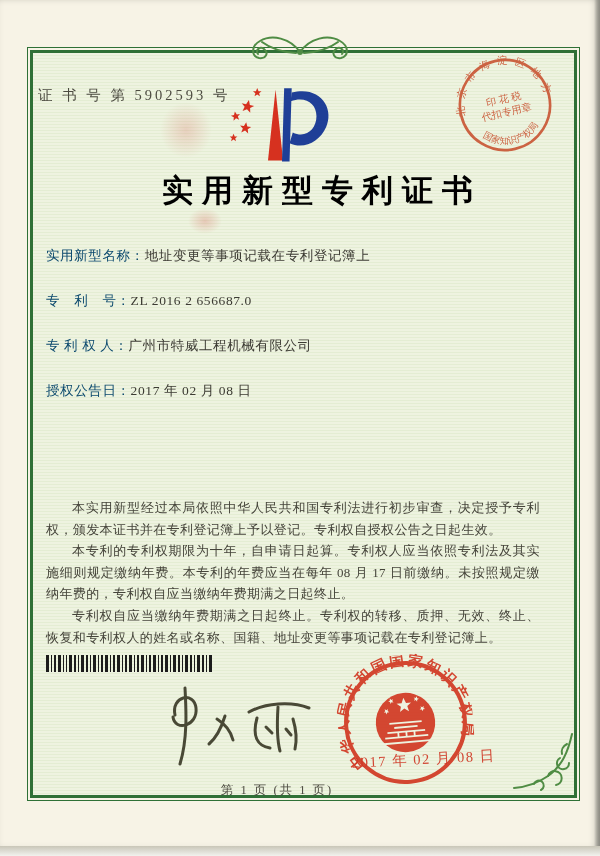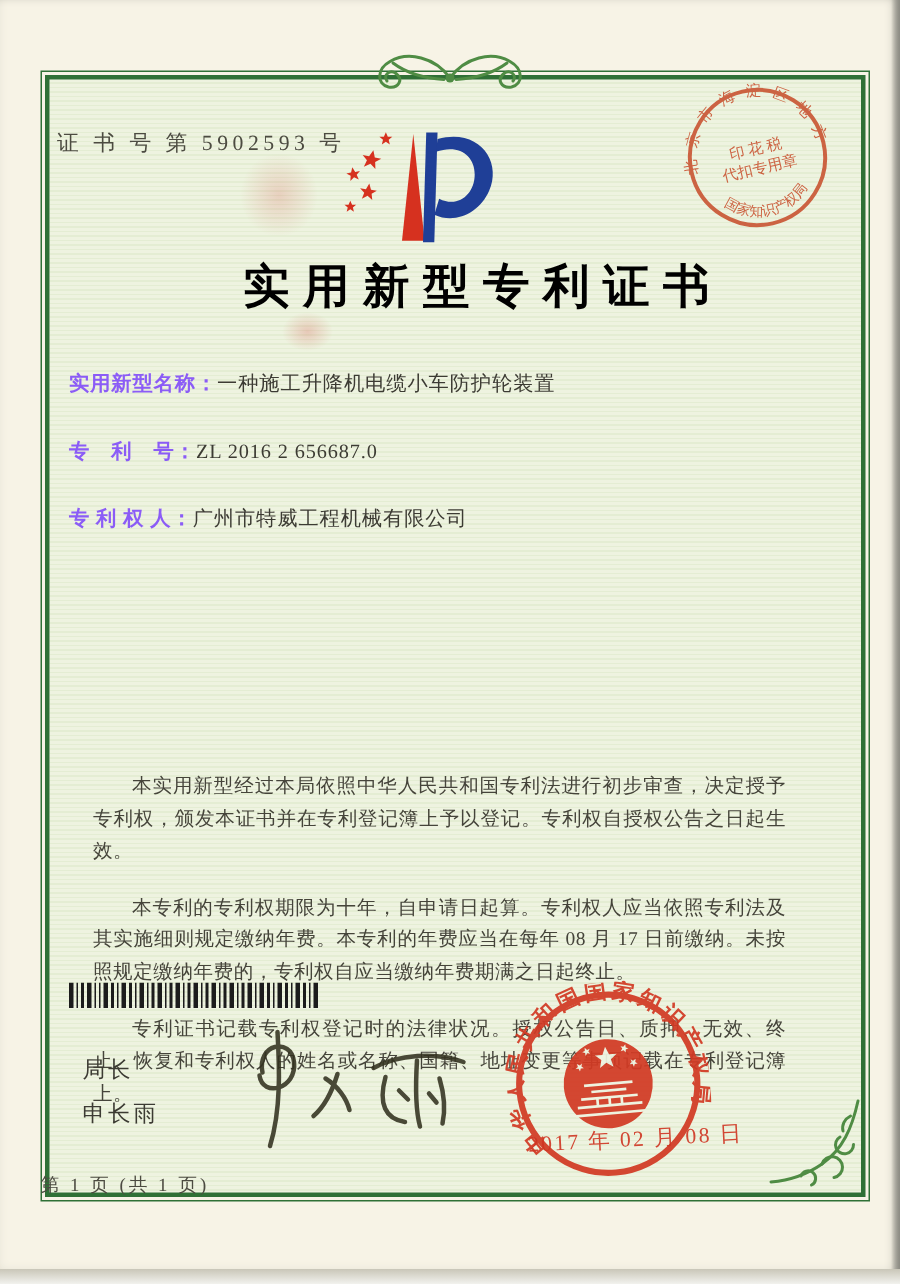--- a/index.html
+++ b/index.html
@@ -21,32 +21,32 @@
   .cert-no{position:absolute;left:38px;top:86px;font-size:14.5px;letter-spacing:3px;color:#4c4b41;}
   .logo{position:absolute;left:228px;top:84px;width:108px;height:84px;}
   .smudge1{position:absolute;left:160px;top:102px;width:52px;height:56px;border-radius:50%;
         background:radial-gradient(closest-side,rgba(205,50,40,.18),rgba(205,50,40,0));}
   .smudge2{position:absolute;left:188px;top:208px;width:34px;height:26px;border-radius:50%;
         background:radial-gradient(closest-side,rgba(205,50,40,.22),rgba(205,50,40,0));}
   .title{position:absolute;left:27px;top:170px;width:590px;text-align:center;
         font-size:31px;font-weight:bold;letter-spacing:9px;color:#000000;}
   .fields{position:absolute;left:46px;top:247px;width:500px;}
   .field{height:45px;font-size:13.5px;color:#3c3b33;letter-spacing:.6px;white-space:nowrap;}
-  .field .lbl{color:#8b5cf6;font-weight:bold;}
+  .field .lbl{color:#0c4a6e;}
   .paras{position:absolute;left:46px;top:497px;width:494px;font-size:13px;
         line-height:21.6px;color:#45443a;text-align:justify;}
-  .paras p{margin:16px;text-indent:2em;letter-spacing:.4px;}
+  .paras p{margin:0;text-indent:2em;letter-spacing:.4px;}
   .barcode{position:absolute;left:46px;top:655px;width:168px;height:17px;}
   .signer{position:absolute;left:55px;top:700px;font-size:15px;color:#3c3b33;letter-spacing:2px;line-height:29px;}
   .sign-svg{position:absolute;left:145px;top:683px;width:185px;height:86px;}
   .seal-main{position:absolute;left:338px;top:655px;width:135px;height:135px;
         transform:rotate(-5deg);opacity:.93;}
   .seal-date{position:absolute;left:352px;top:750px;font-size:14.5px;color:#cf3522;
         letter-spacing:1.5px;transform:rotate(-3deg);opacity:.9;white-space:nowrap;}
-  .footer{position:absolute;left:27px;top:782px;width:500px;
+  .footer{position:absolute;left:27px;top:782px;width:500px;text-align:center;
         font-size:12.5px;color:#4c4b41;letter-spacing:2px;}
   .seal-tax{position:absolute;left:452px;top:52px;width:106px;height:106px;
         transform:rotate(-13deg);opacity:.88;}
   svg text{font-family:"Liberation Serif","DejaVu Serif",serif;}
 </style>
 </head>
 <body>
 
 <div class="page">
   <div class="frame-outer">
@@ -88,34 +88,37 @@
     <polygon points="52,4 59,4 57,72 50,72" fill="#1f3f97"></polygon>
     <path d="M59 8 C85 1 99 22 91 40 C85 54 70 61 57 55 L60 45 C72 51 82 42 82 30 C82 18 72 11 58 16 Z" fill="#1f3f97"></path>
   </svg>
   <div class="smudge1"></div>
   <div class="smudge2"></div>
 
   <div class="title">实用新型专利证书</div>
 
   <div class="fields">
     <div class="field">
-      <span class="lbl">实用新型名称：</span><span>一种施工升降机电缆小车防护轮装置</span>
+      <span class="lbl">实用新型名称：</span><span>地址变更等事项记载在专利登记簿上</span>
     </div>
     <div class="field">
       <span class="lbl">专　利　号：</span><span>ZL 2016 2 656687.0</span>
     </div>
     <div class="field">
       <span class="lbl">专 利 权 人：</span><span>广州市特威工程机械有限公司</span>
+    </div>
+    <div class="field">
+      <span class="lbl">授权公告日：</span><span>2017 年 02 月 08 日</span>
     </div>
   </div>
 
   <div class="paras">
     <p>本实用新型经过本局依照中华人民共和国专利法进行初步审查，决定授予专利权，颁发本证书并在专利登记簿上予以登记。专利权自授权公告之日起生效。</p>
     <p>本专利的专利权期限为十年，自申请日起算。专利权人应当依照专利法及其实施细则规定缴纳年费。本专利的年费应当在每年 08 月 17 日前缴纳。未按照规定缴纳年费的，专利权自应当缴纳年费期满之日起终止。</p>
-    <p>专利证书记载专利权登记时的法律状况。授权公告日、质押、无效、终止、恢复和专利权人的姓名或名称、国籍、地址变更等事项记载在专利登记簿上。</p>
+    <p>专利权自应当缴纳年费期满之日起终止。专利权的转移、质押、无效、终止、恢复和专利权人的姓名或名称、国籍、地址变更等事项记载在专利登记簿上。</p>
   </div>
 
   <svg class="barcode" viewBox="0 0 168 17" preserveAspectRatio="none">
     <g fill="#1c1c1c">
       <rect x="0" width="3" height="17"></rect>
         <rect x="5" width="1" height="17"></rect>
         <rect x="8" width="2" height="17"></rect>
       <rect x="12" width="3" height="17"></rect>
         <rect x="17" width="1" height="17"></rect>
         <rect x="20" width="1" height="17"></rect>
@@ -151,24 +154,20 @@
         <rect x="139" width="3" height="17"></rect>
       <rect x="144" width="2" height="17"></rect>
         <rect x="148" width="1" height="17"></rect>
         <rect x="151" width="3" height="17"></rect>
       <rect x="156" width="2" height="17"></rect>
         <rect x="160" width="1" height="17"></rect>
         <rect x="163" width="3" height="17"></rect>
     </g>
   </svg>
 
-  <div class="signer">
-    <div>局长</div>
-    <div>申长雨</div>
-  </div>
 
   <svg class="sign-svg" viewBox="0 0 185 86">
     <g fill="none" stroke="#33321f" stroke-width="3" stroke-linecap="round" opacity="0.88">
       <path d="M30 32 C26 13 49 8 51 25 C53 43 30 49 28 34"></path>
       <path d="M40 5 C41 24 43 55 35 81"></path>
       <path d="M80 33 C76 46 71 55 64 61"></path>
       <path d="M72 36 C80 41 86 49 88 57"></path>
       <path d="M104 29 C120 20 146 18 164 25"></path>
       <path d="M133 24 C132 40 132 57 135 68"></path>
       <path d="M112 35 C107 53 112 63 125 65"></path>

